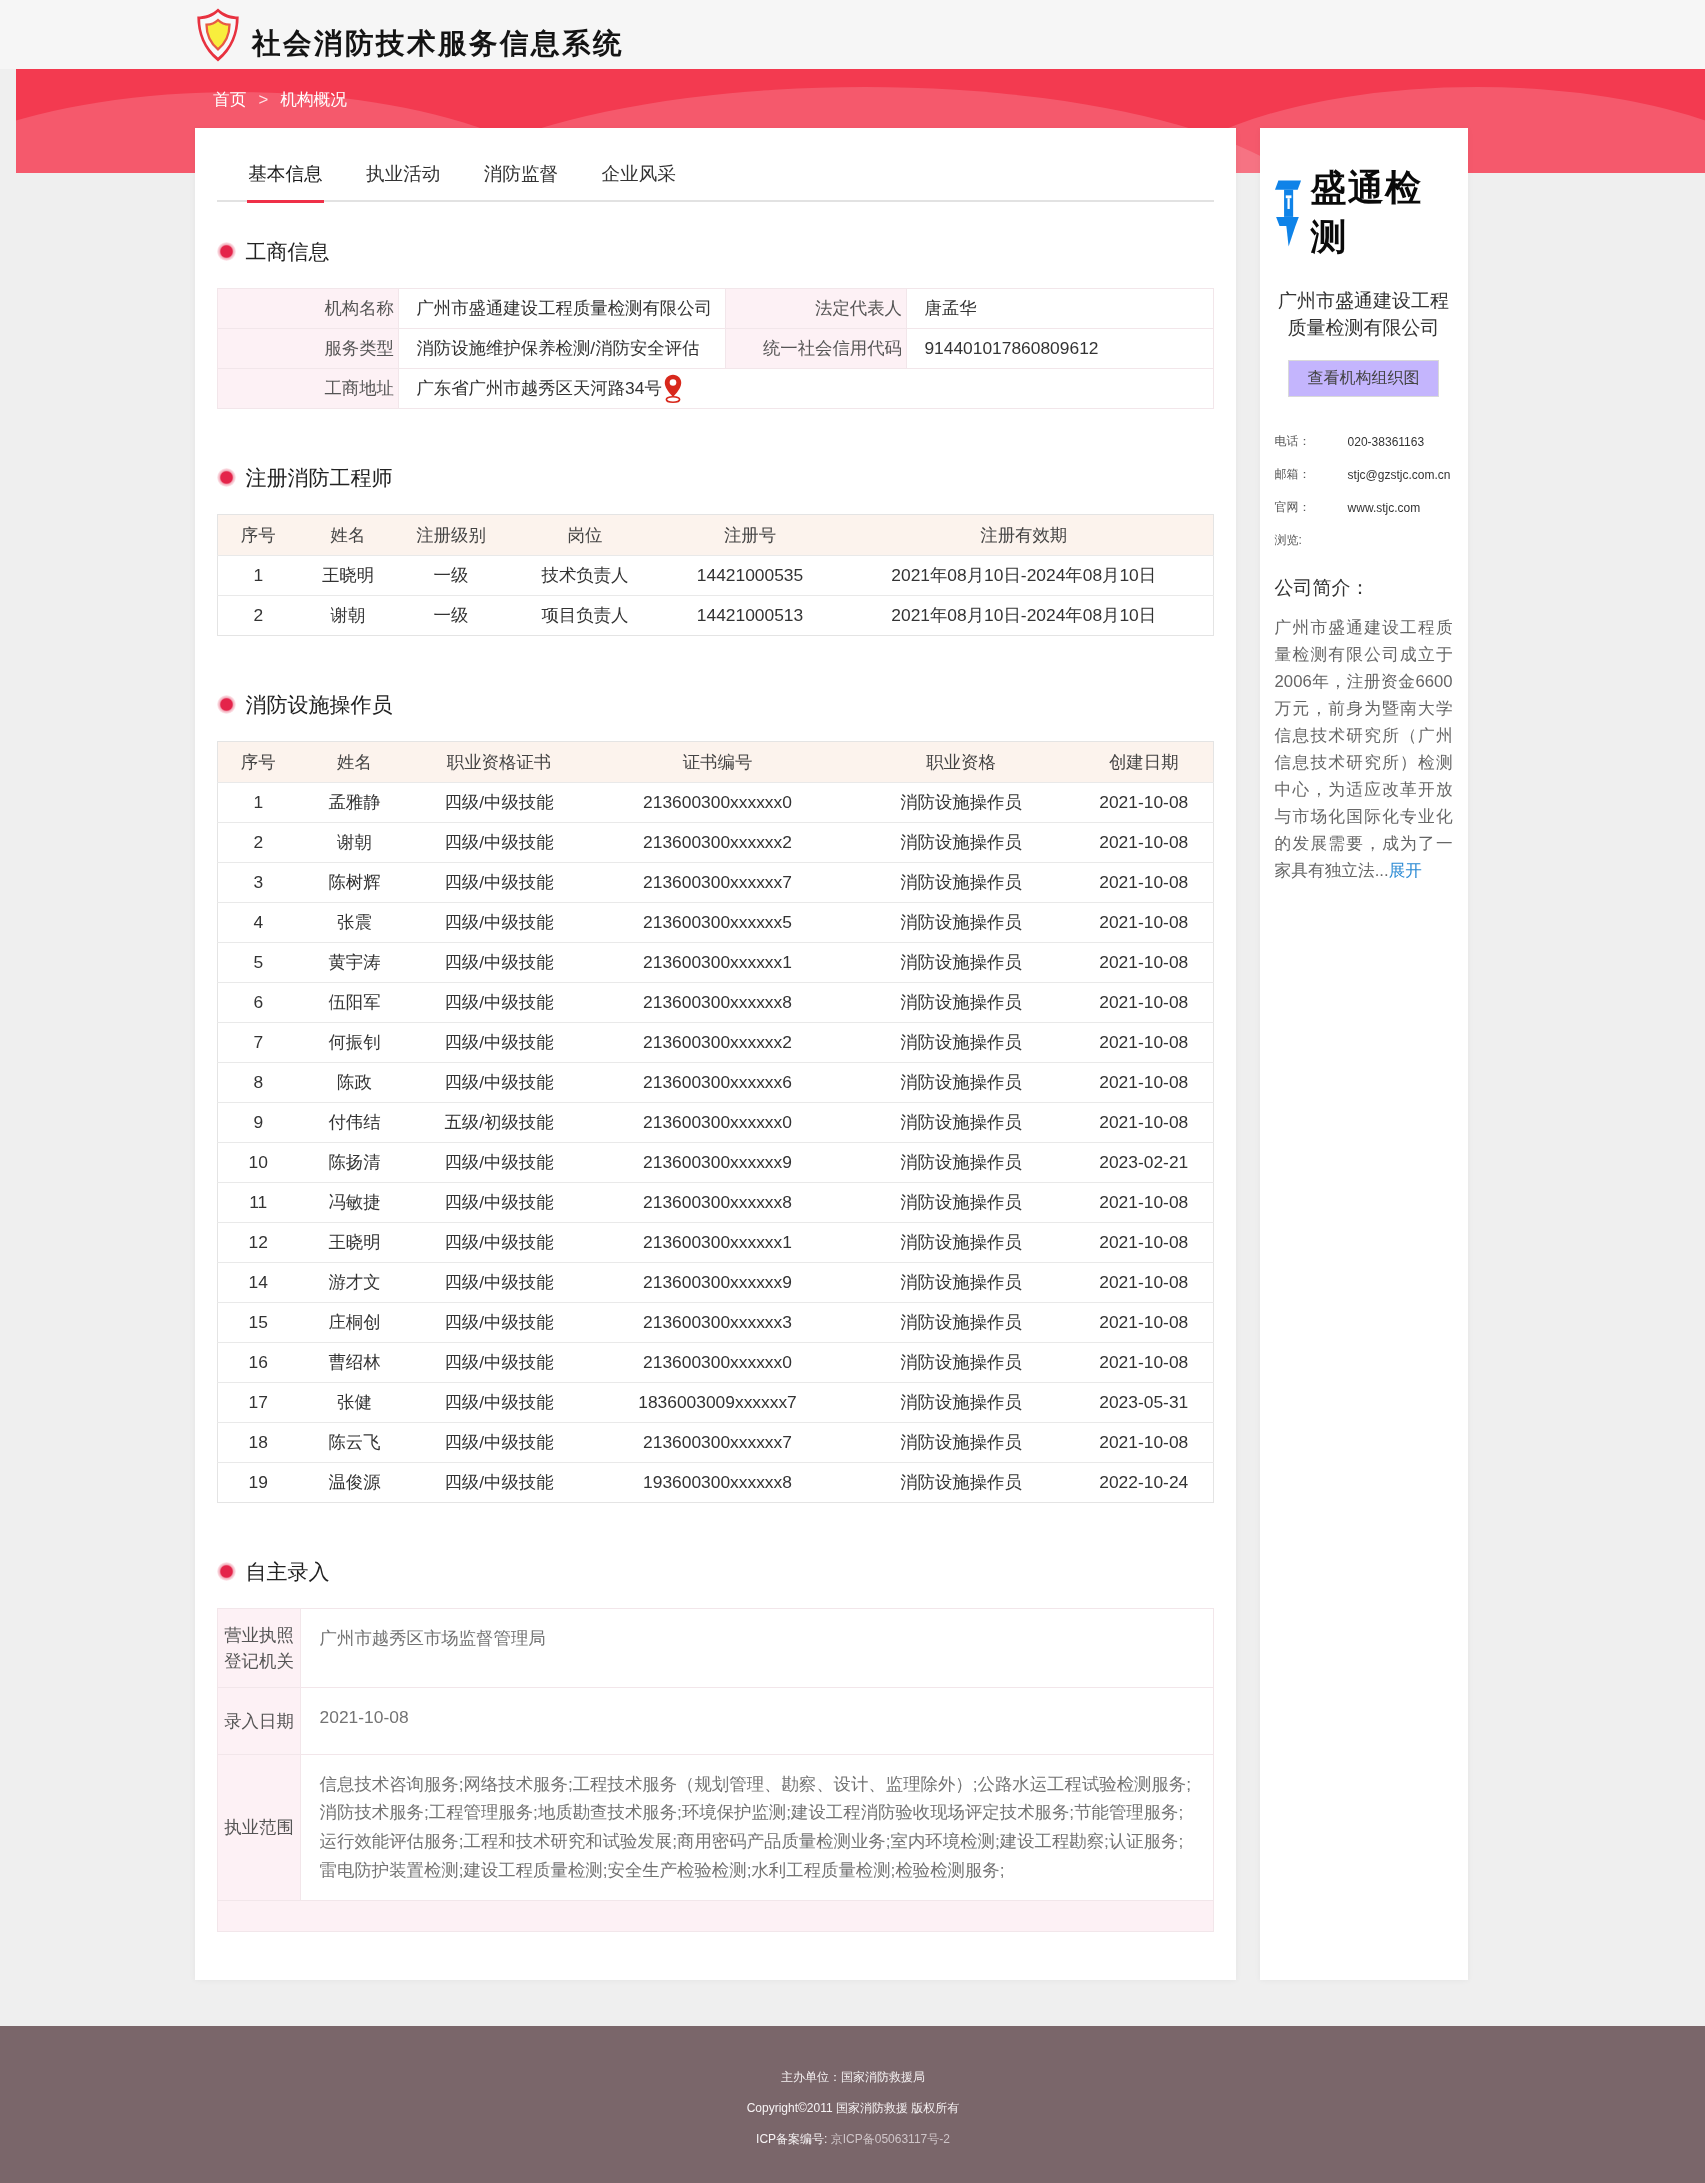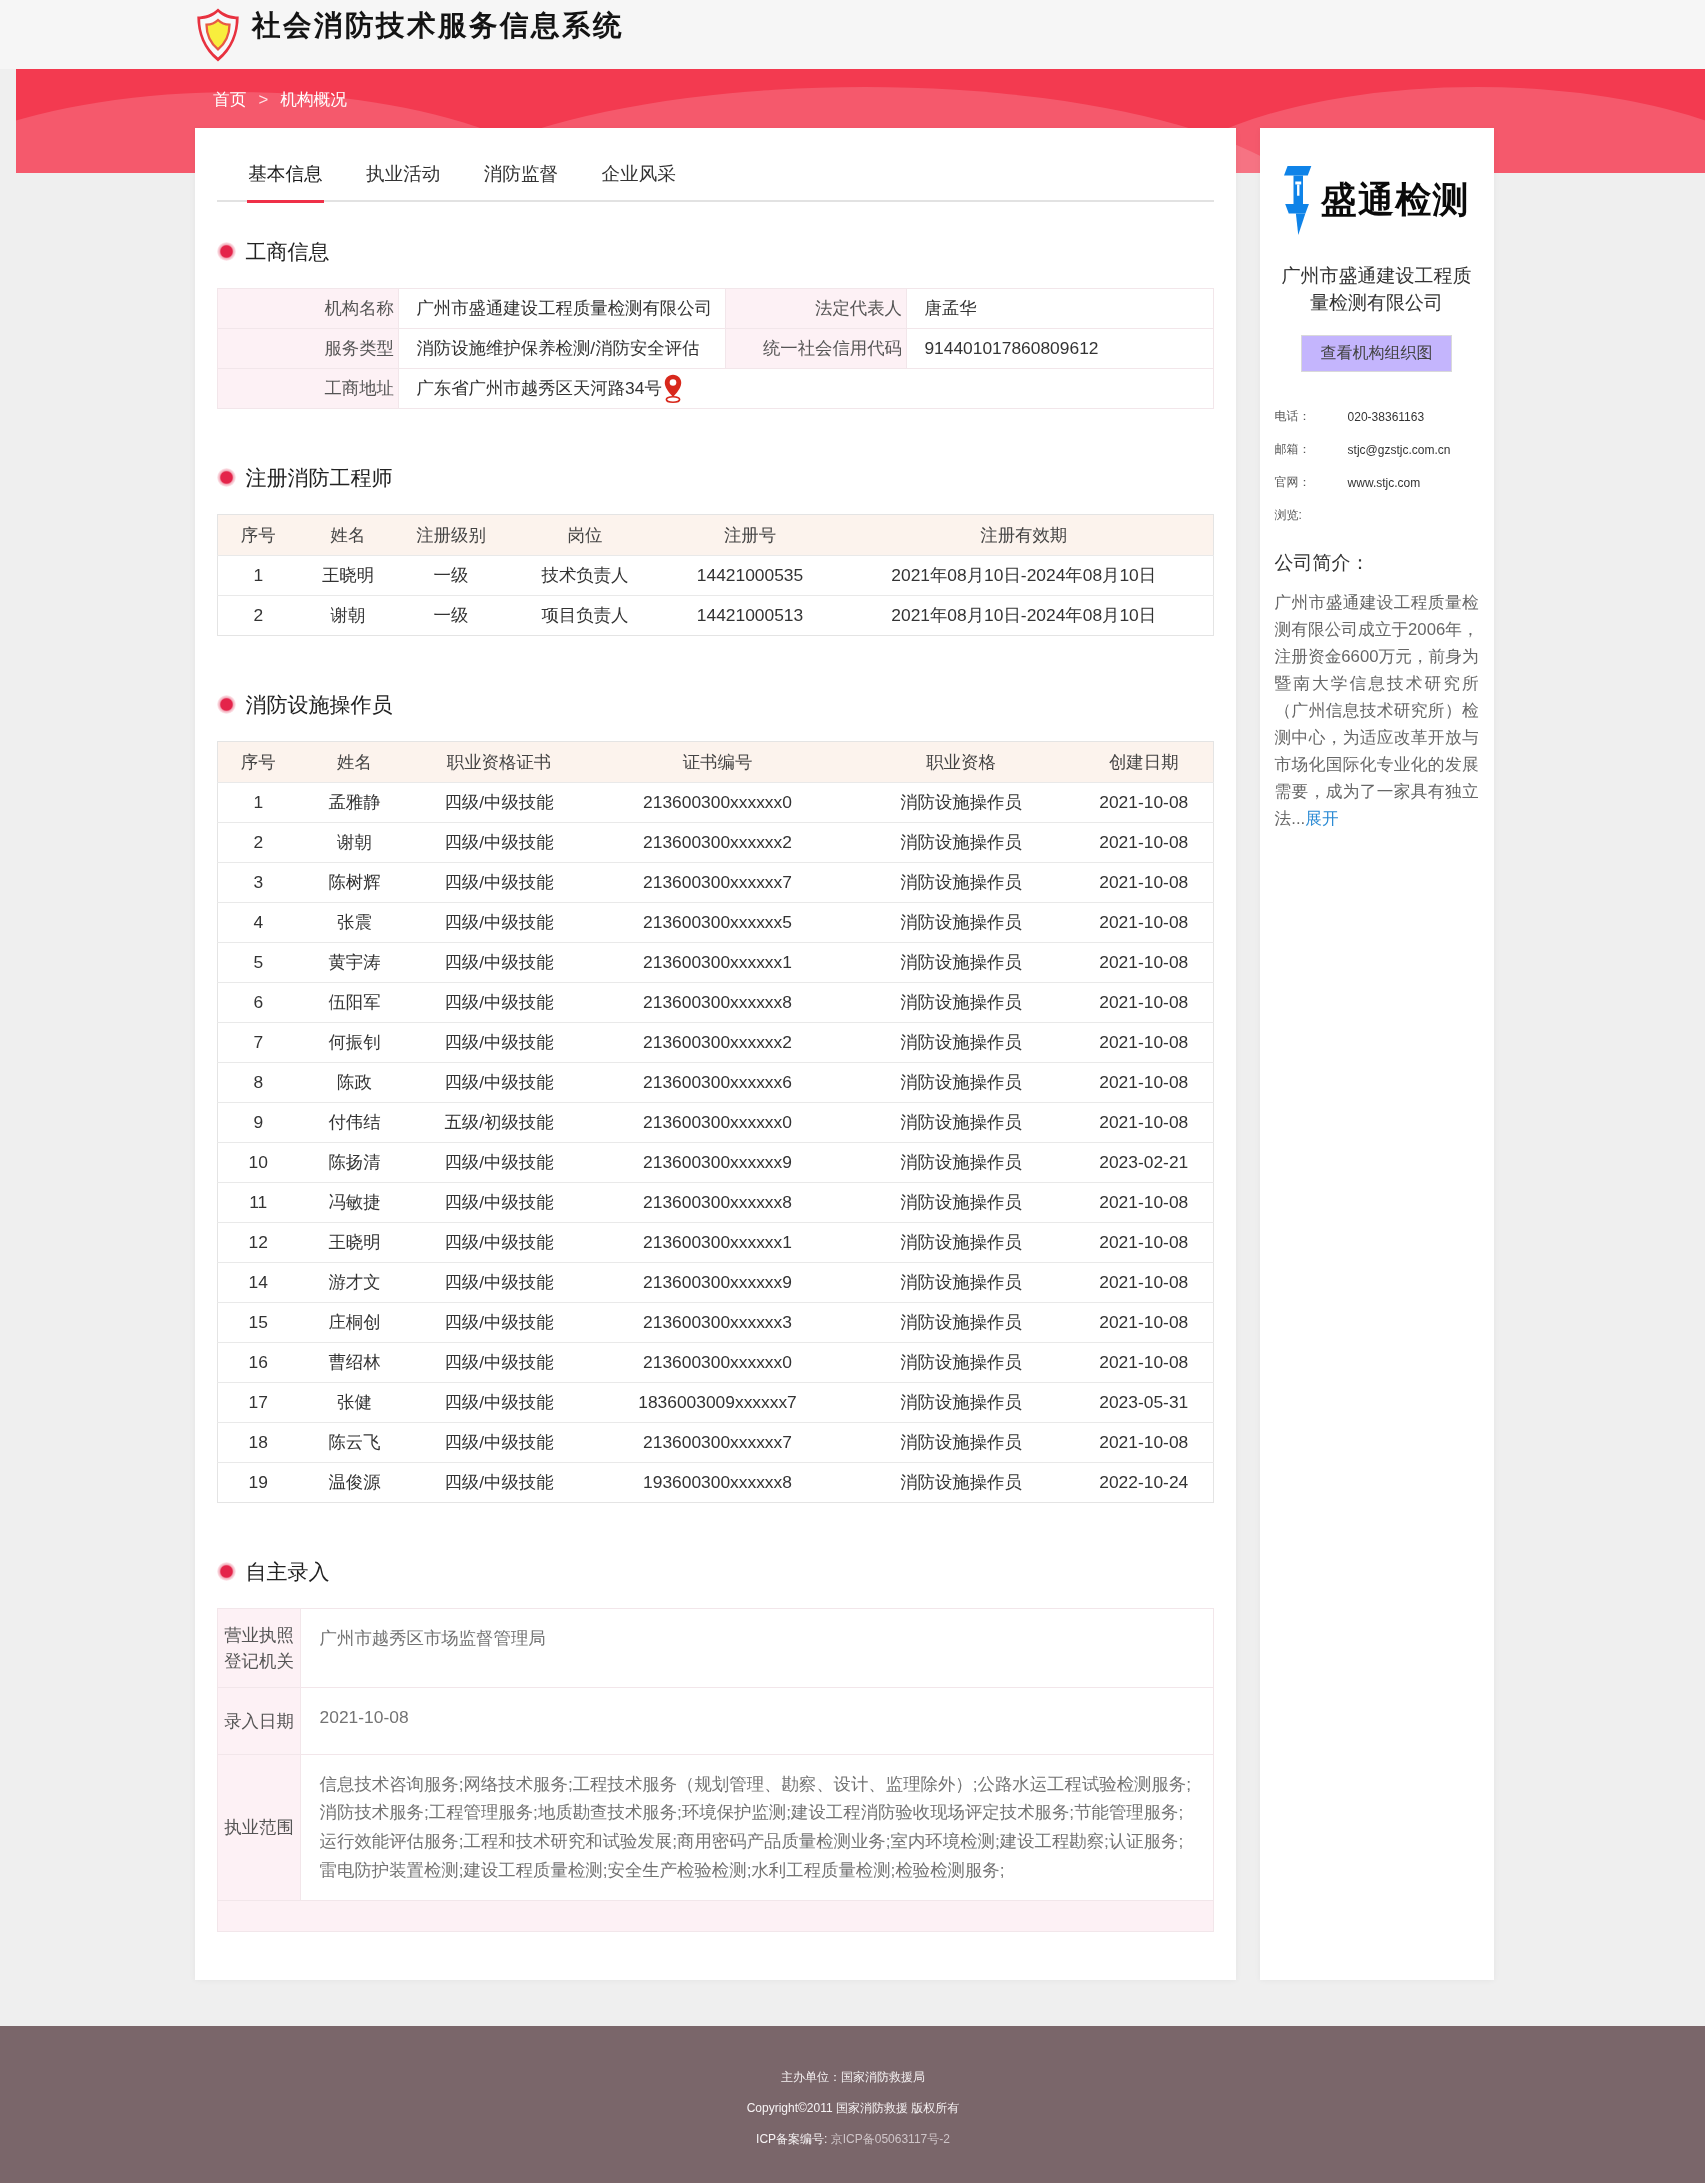--- a/index.html
+++ b/index.html
@@ -2,38 +2,38 @@
 <html lang="zh" style="font-size:10px"><head>
 <meta charset="utf-8">
 <title>社会消防技术服务信息系统</title>
 <style>
   * { box-sizing: border-box; margin: 0; padding: 0; }
   html,body { background:#efefef; font-family:"Liberation Sans","DejaVu Sans",sans-serif; }
   body { width:1706px; }
 
   
   .topbar { height:69px; background:#f6f6f6; display:flex; align-items:center; padding-left:195px; }
-  .brand { display:flex; align-items:flex-start; gap:11px; }
+  .brand { display:flex; align-items:flex-end; gap:11px; }
   .brand h1 { font-size:28.5px; color:#141414; font-weight:bold; letter-spacing:2.5px; }
 
   
   .band { position:relative; height:104px; background:#f33a50; overflow:hidden;margin-left:16px; }
   .wave { position:absolute; background:rgba(255,255,255,0.16); border-radius:50%; }
   .w1 { left:-136px; bottom:-186px; width:713px; height:267px; }
   .w2 { left:384px; bottom:-205px; width:930px; height:291px; }
   .w3 { right:-112px; bottom:-174px; width:682px; height:260px; }
   .crumbs { position:relative; z-index:1; padding:18.6px 0 0 197px; font-size:16.7px; color:#ffffff; }
   .crumbs a { color:#ffffff; text-decoration:none; cursor:pointer; }
   .crumbs .sep { margin:0 7.4px; color:#ffe3e7; }
 
   
   .content { display:flex; align-items:stretch; gap:23.6px; padding:0 196px 0 195px; margin-top:-45px; position:relative; z-index:2; }
   .card { background:#ffffff; box-shadow:0 1.2px 6.2px rgba(0,0,0,0.05); }
   .main-card { width:1041px; padding:21px 22px 48px; }
-  .side-card { width:234px; padding:25px 15px 25px; }
+  .side-card { width:208px; padding:25px 15px 25px; }
 
   
   .tabs { padding-left:30px; border-bottom:2.5px solid #e2e2e2; display:flex; gap:41px; margin-top:3.7px; }
   .tab { background:none; border:none; font-family:inherit; font-size:18.6px; color:#333; padding:8.7px 1.2px 12.4px; cursor:pointer; border-bottom:3.7px solid transparent; margin-bottom:-3.1px; }
   .tab.active { color:#1b1b1b; border-bottom-color:#ef3048; }
 
   
   section { margin-top:55px; }
   section.first { margin-top:36px; }
   .sec-title { display:flex; align-items:center; gap:10px; font-size:21px; color:#222; font-weight:500; }

